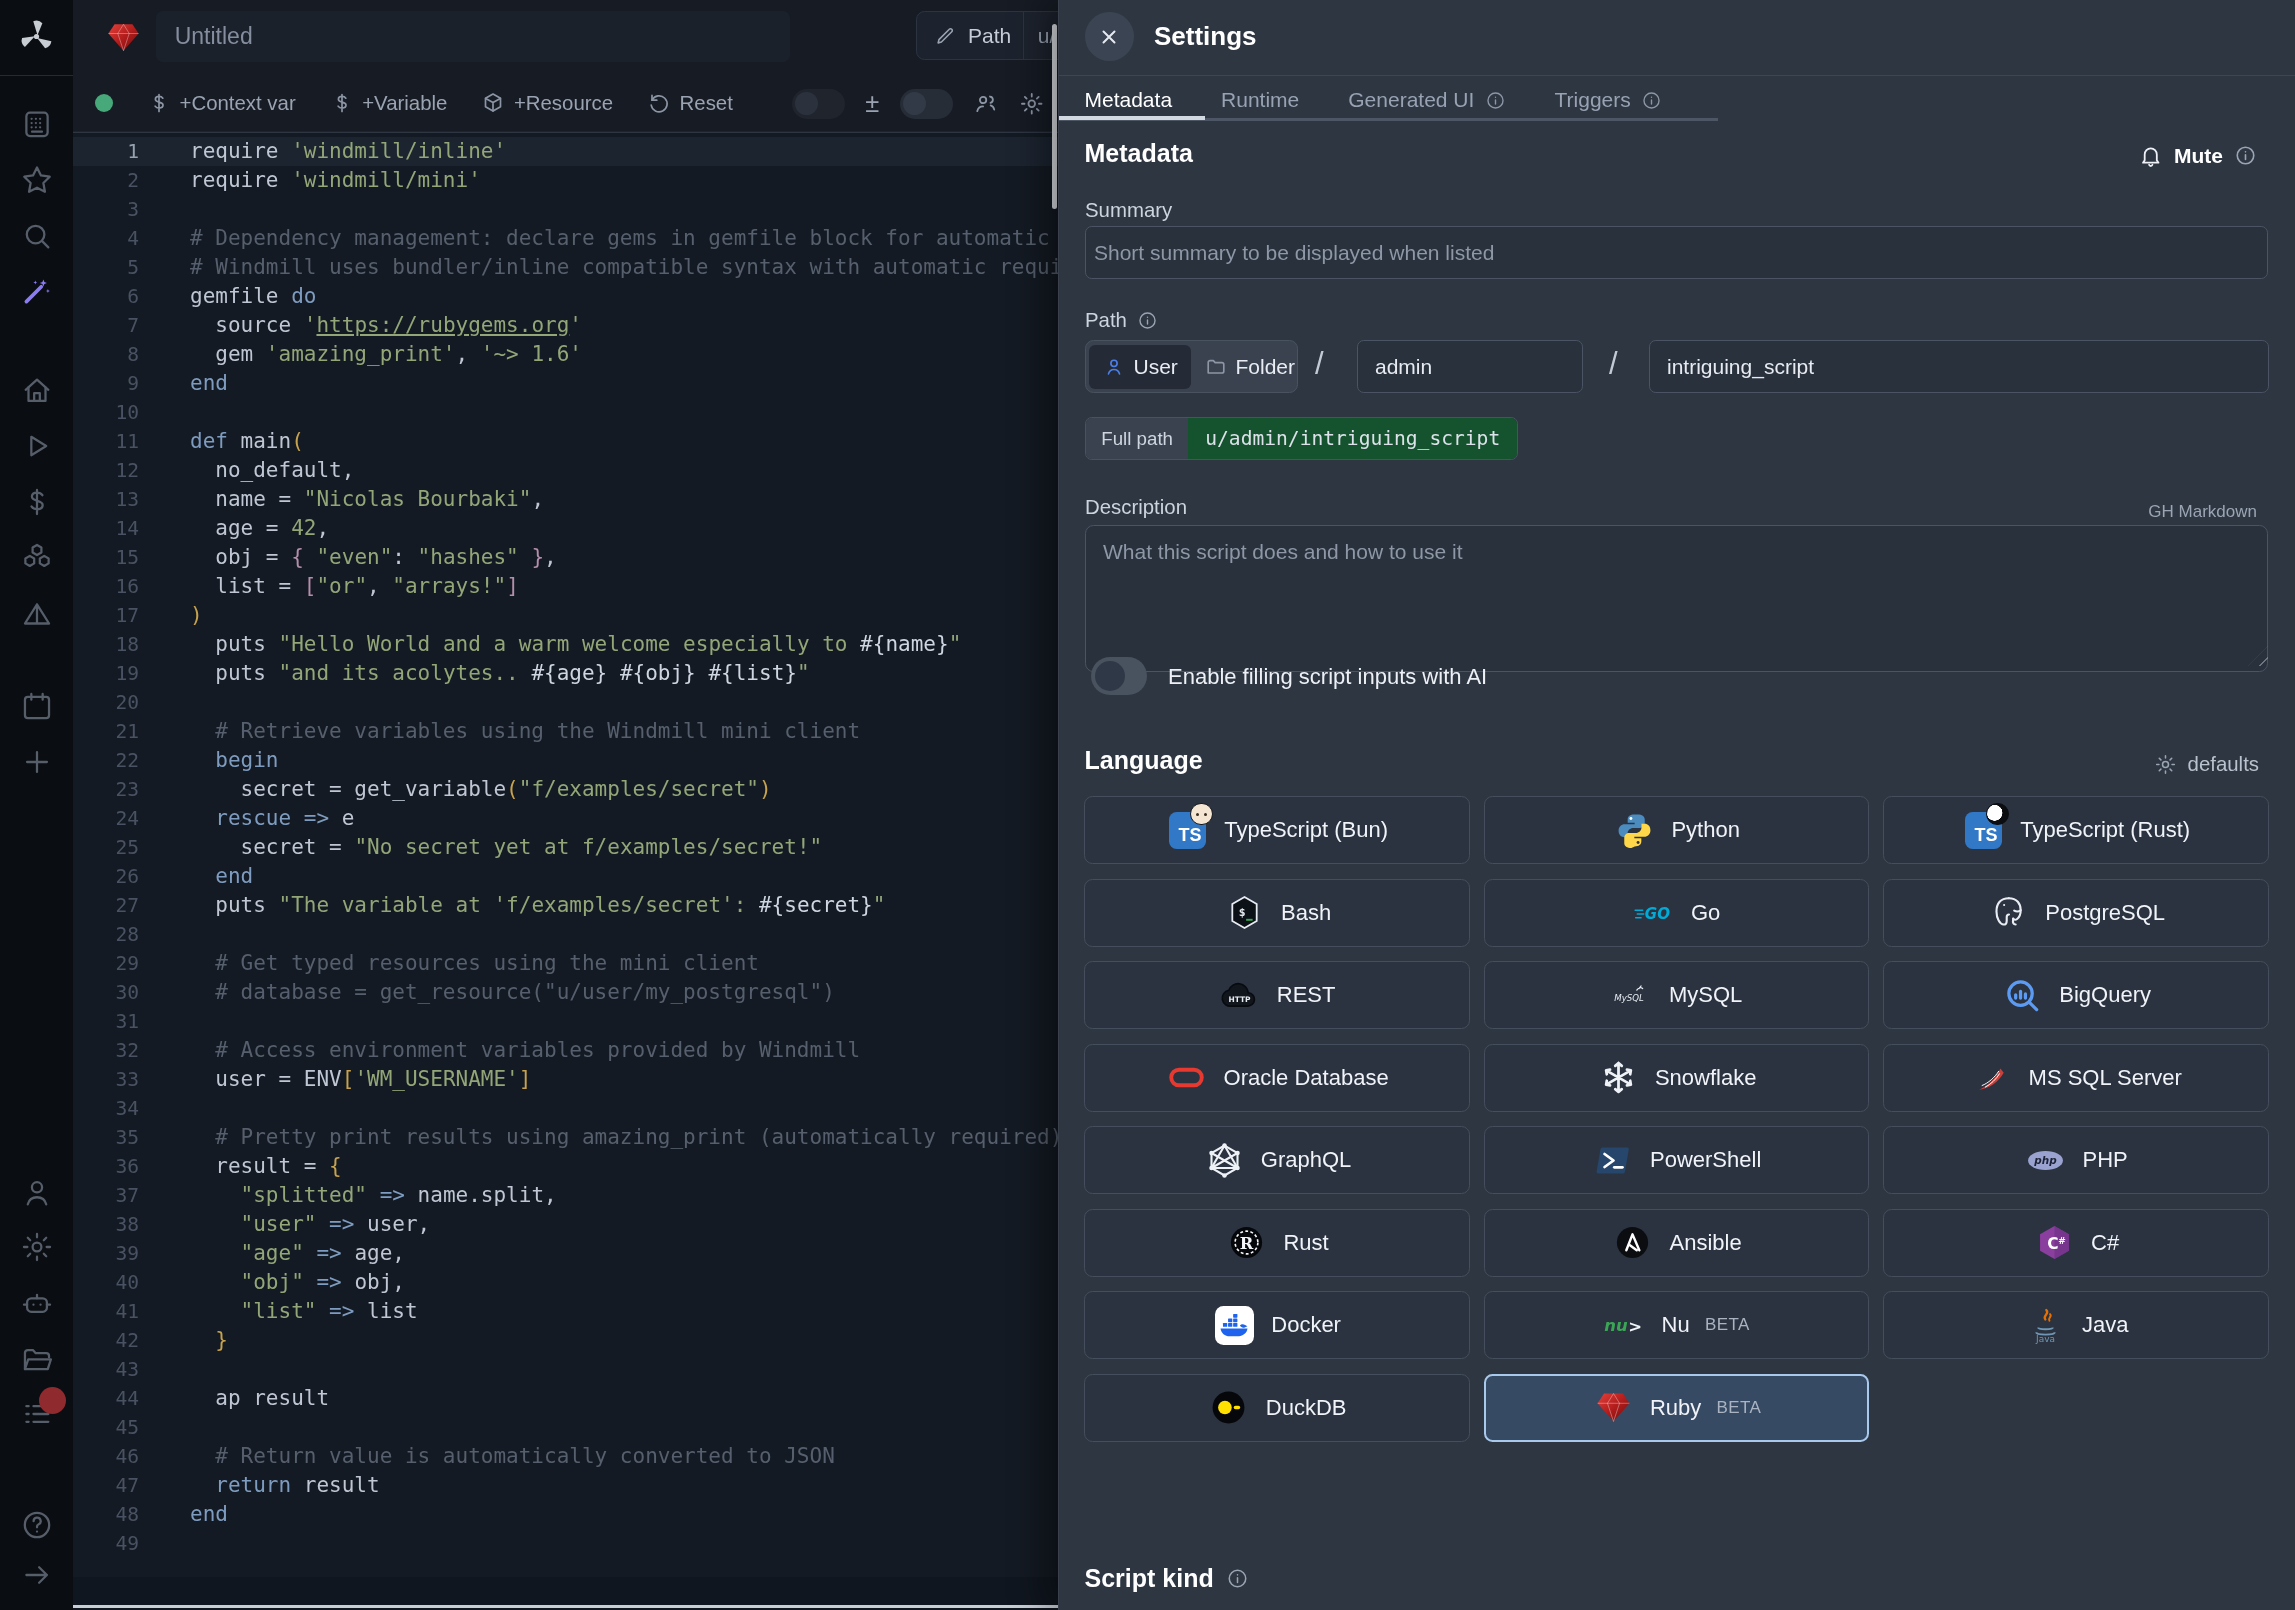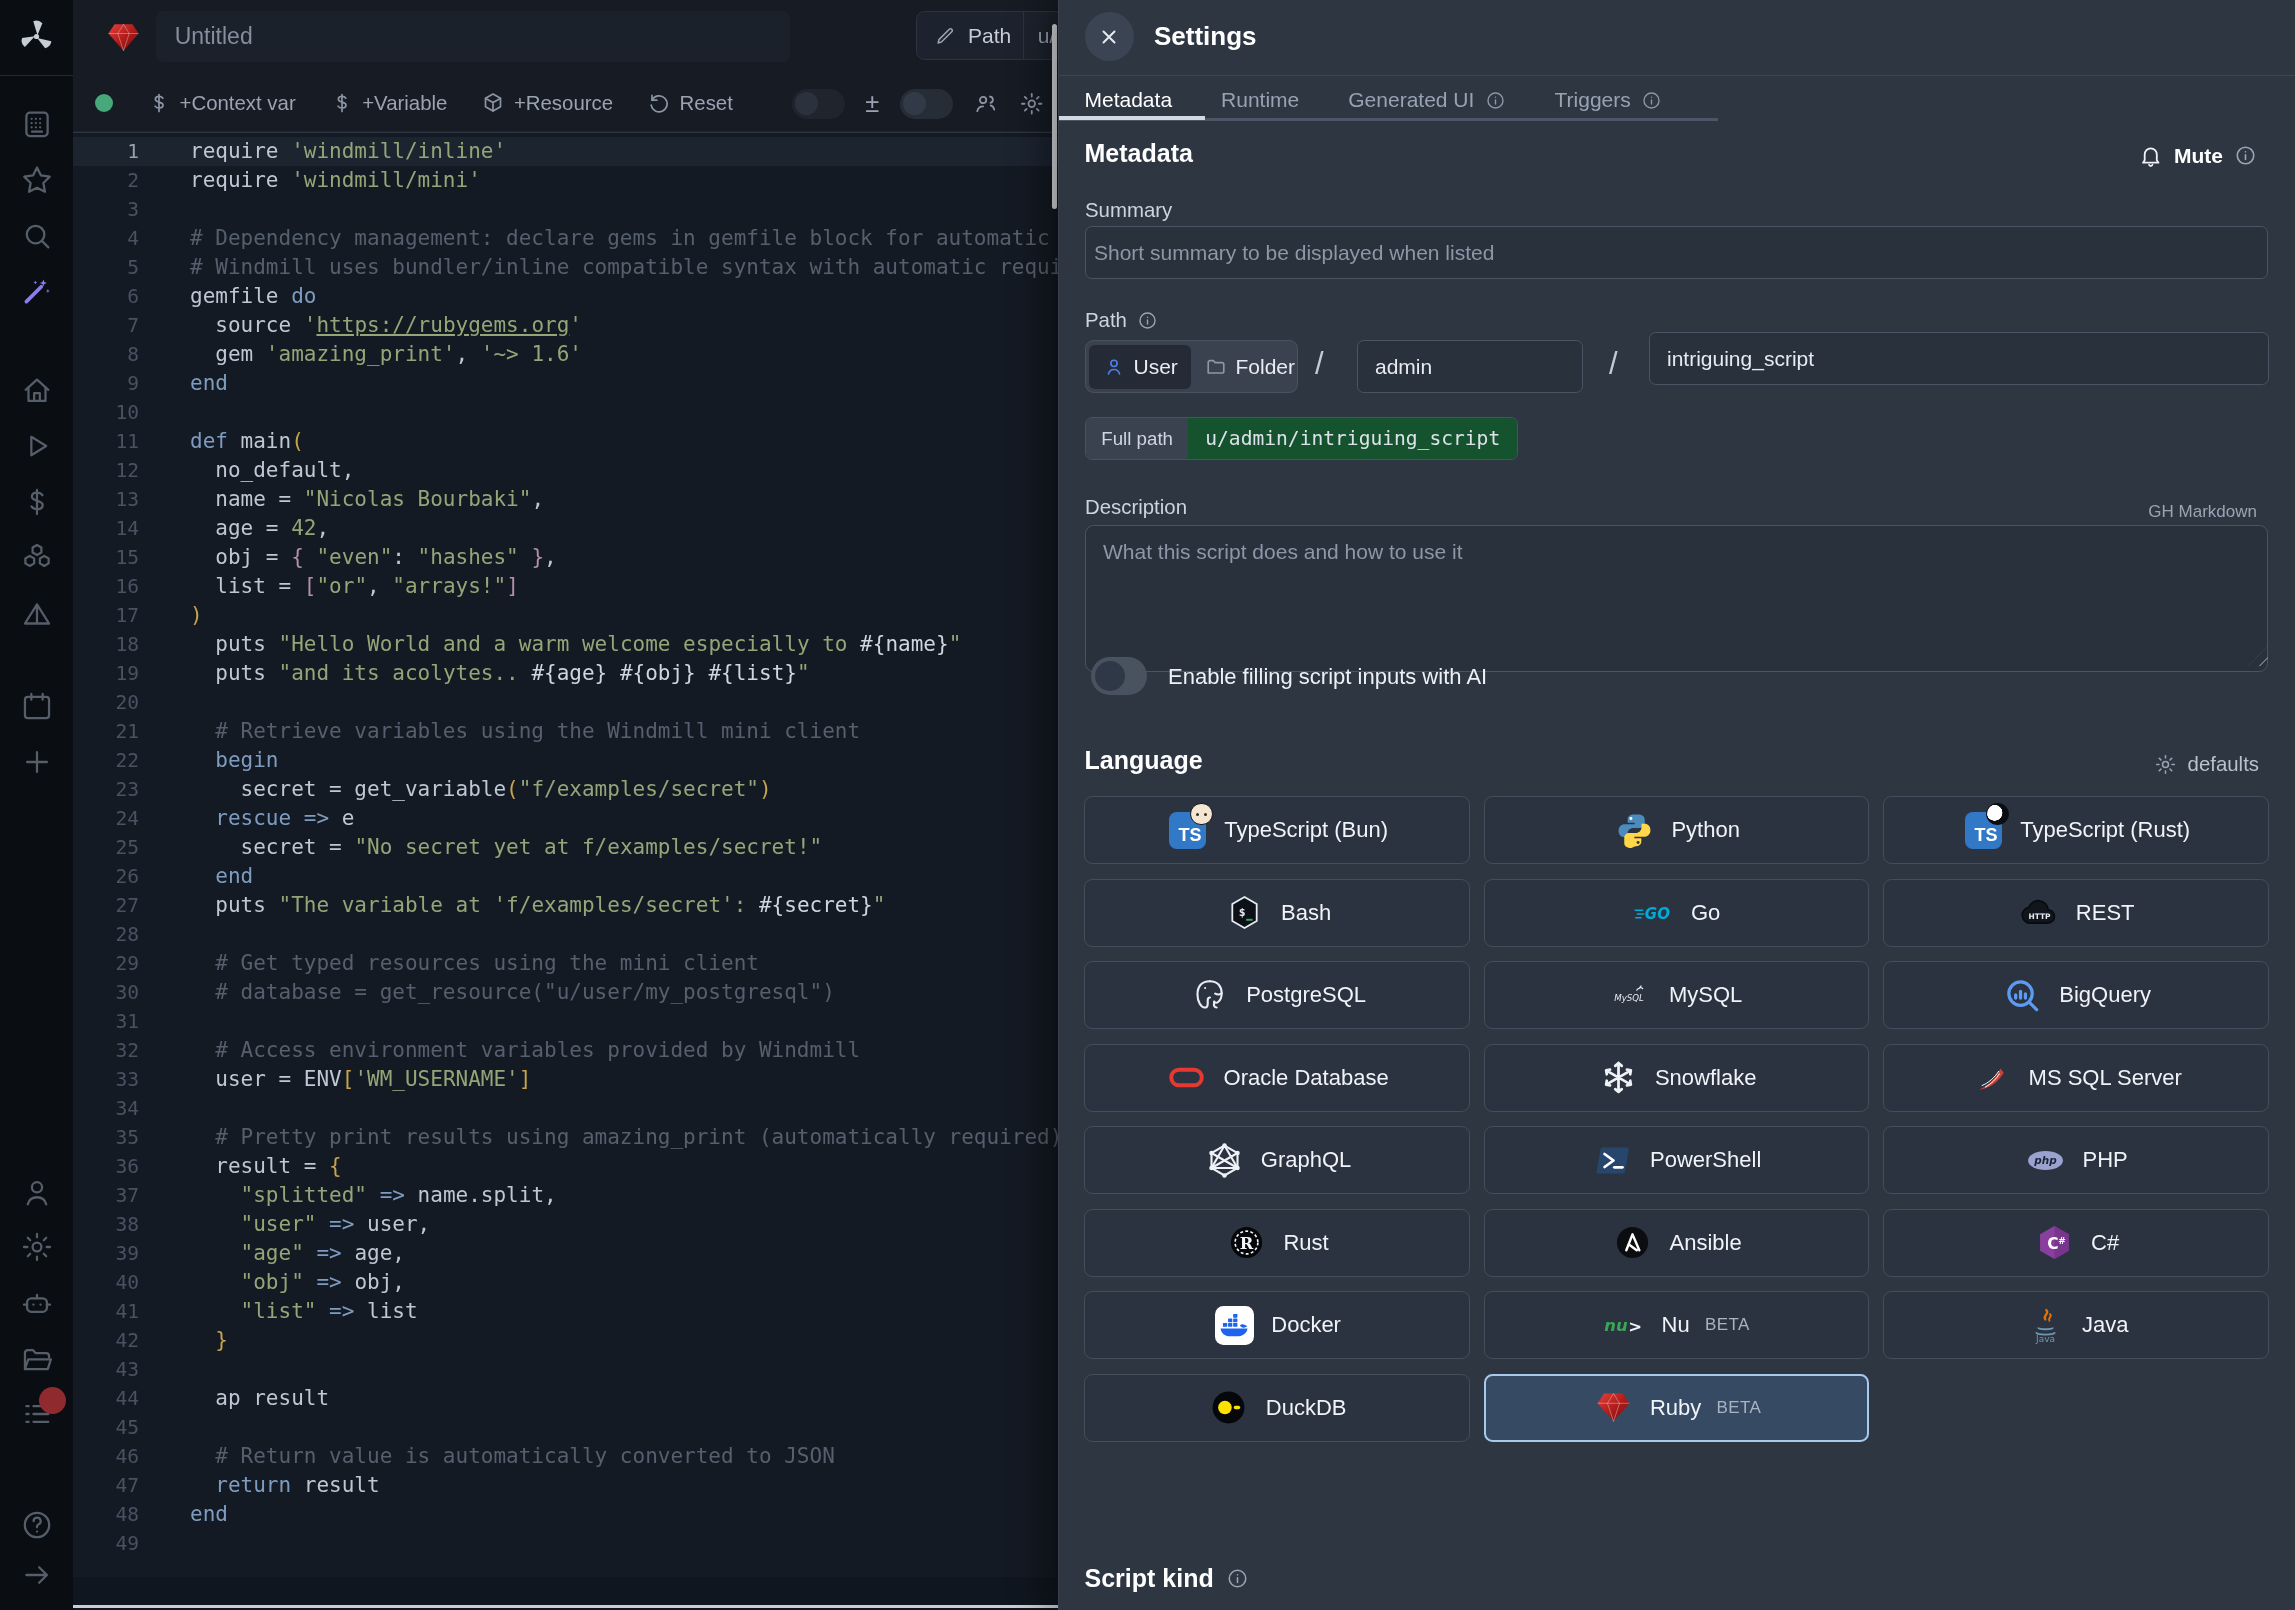--- a/index.html
+++ b/index.html
@@ -91,21 +91,21 @@
   .seg-item{height:44px;border-radius:6px;display:flex;align-items:center;gap:8.5px;padding:0 13.6px;font-size:21px;color:#e9edf3;}
   .seg-item .icx{width:22px;height:22px;}
   .seg-item .icx svg{width:22px;height:22px;fill:none;stroke:currentColor;stroke-width:1.8;stroke-linecap:round;stroke-linejoin:round;}
   .seg-item.sel{background:#252b36;}
   .seg-item.sel .icx{color:#4d7fe8;}
   .seg-item:not(.sel) .icx{color:#8c96a5;}
   .slash{font-size:31px;color:#c2cad6;font-weight:300;}
   #slash1{left:256px;top:346px;}
   #slash2{left:550px;top:346px;}
   #owner-input{left:298px;top:340px;width:226px;height:53px;}
-  #name-input{left:590px;top:332px;width:620px;height:53px;}
+  #name-input{left:590px;top:340px;width:620px;height:53px;}
   #fullpath{left:26px;top:417px;height:41px;display:inline-flex;align-items:stretch;border:0.9px solid #49525f;border-radius:6.8px;overflow:hidden;}
   #fullpath .fp-l{background:#3a4250;color:#cfd6e0;font-size:18.7px;display:flex;align-items:center;padding:0 15.3px;}
   #fullpath .fp-v{background:#14532d;color:#dde2ea;font-family:"DejaVu Sans Mono",monospace;font-size:19.6px;display:flex;align-items:center;padding:0 17px;}
 
   #desc-lbl{left:26px;top:496px;}
   #gh-md{right:39px;top:502px;font-size:17px;color:#9aa4b3;}
   #desc-ta{left:26px;top:525px;width:1183px;height:147px;border-radius:8.5px;resize:none;padding:13.6px 17px;font-size:21px;}
   #ta-grip{left:1189px;top:646px;width:20.4px;height:20.4px;background:
     repeating-linear-gradient(135deg,transparent 0 4.3px,#7d8695 4.3px 6px,transparent 6px 8.5px);clip-path:polygon(100% 0,100% 100%,0 100%);opacity:.8;}
   #ai-toggle{left:32px;top:657px;width:56px;height:38px;border-radius:19.6px;background:#49525f;}
@@ -553,37 +553,37 @@
         <span class="lic wide">
           <svg viewBox="0 0 40 24">
             <text x="11" y="17.5" font-size="14" font-weight="bold" font-style="italic" fill="#00acd7" font-family="DejaVu Sans, sans-serif">GO</text>
             <path d="M2 9.5h7M4 13h6M2.5 16.5h5" stroke="#00acd7" stroke-width="1.4" stroke-linecap="round"></path>
           </svg>
         </span>
         <span class="lname">Go</span>
       </button>
       <button class="lang-card">
         <span class="lic">
-          <svg viewBox="0 0 24 24">
-            <path fill="#11151c" stroke="#070a0e" d="M7.2 18.5h9.6a4.1 4.1 0 0 0 .6-8.2 6.2 6.2 0 0 0-12-1.5A3.8 3.8 0 0 0 7.2 18.5z"></path>
-            <text x="12" y="16.2" text-anchor="middle" font-size="4.6" font-weight="bold" fill="#e8ecf2" font-family="DejaVu Sans, sans-serif">HTTP</text>
-          </svg>
-        </span>
-        <span class="lname">REST</span>
-      </button>
-      <button class="lang-card">
-        <span class="lic">
           <svg viewBox="0 0 24 24" fill="none" stroke="#e9edf3" stroke-width="1.3" stroke-linecap="round">
             <path d="M12.2 3.2c-5 0-7.6 3.2-7.6 8.2 0 4.2 2.1 8 4.4 8 1.3 0 1.9-.8 1.9-2.4v-2.2c0-1 .6-1.6 1.4-1.6"></path>
             <path d="M12.2 3.2c5 0 7.3 3.4 7.3 7.4 0 2.3-.8 4.3-2.2 5.4-.9.7-1.9.6-2.4-.2"></path>
             <path d="M14.9 15.8c-.5 2.8.2 3.6 1.5 3.6M9.3 7.4h.01"></path>
             <path d="M19.5 10.6c-1.3 1-2.7 1-4 .2"></path>
           </svg>
         </span>
         <span class="lname">PostgreSQL</span>
+      </button>
+      <button class="lang-card">
+        <span class="lic">
+          <svg viewBox="0 0 24 24">
+            <path fill="#11151c" stroke="#070a0e" d="M7.2 18.5h9.6a4.1 4.1 0 0 0 .6-8.2 6.2 6.2 0 0 0-12-1.5A3.8 3.8 0 0 0 7.2 18.5z"></path>
+            <text x="12" y="16.2" text-anchor="middle" font-size="4.6" font-weight="bold" fill="#e8ecf2" font-family="DejaVu Sans, sans-serif">HTTP</text>
+          </svg>
+        </span>
+        <span class="lname">REST</span>
       </button>
       <button class="lang-card">
         <span class="lic wide">
           <svg viewBox="0 0 40 24">
             <path d="M24 7.5c1.5-2.5 4-3 5.5-1.5M26 6l2-2.5" stroke="#e9edf3" stroke-width="1.1" fill="none" stroke-linecap="round"></path>
             <text x="3" y="18" font-size="8" font-style="italic" fill="#e9edf3" font-family="DejaVu Sans, sans-serif">MySQL</text>
           </svg>
         </span>
         <span class="lname">MySQL</span>
       </button>

